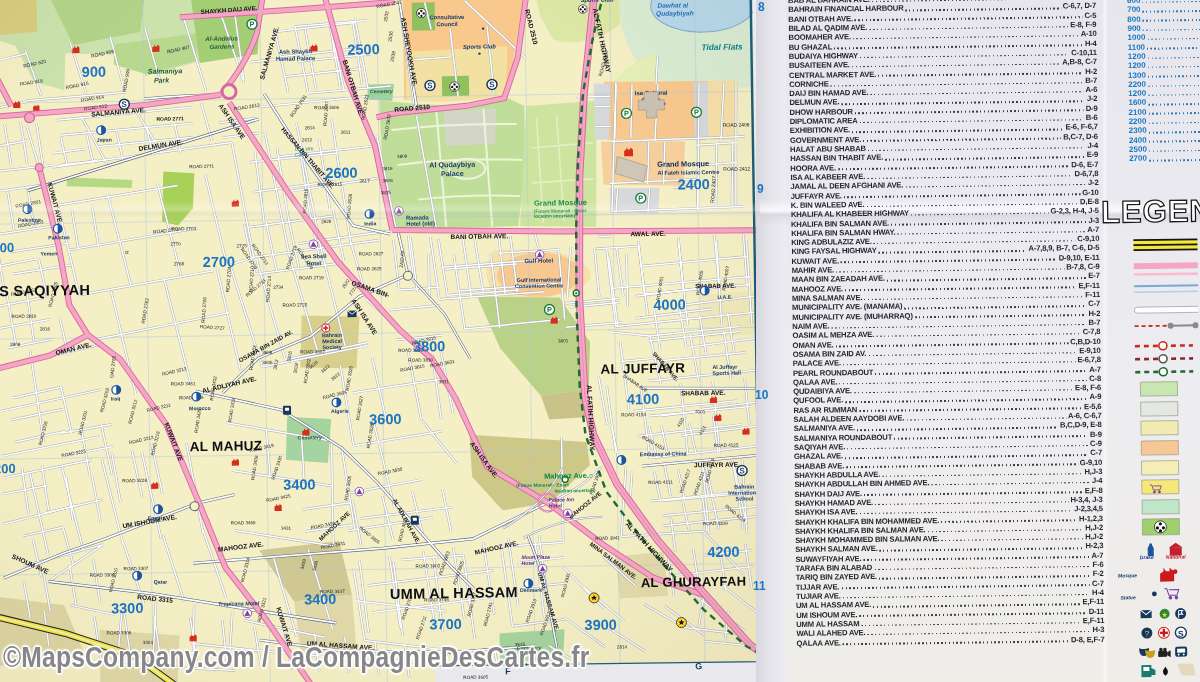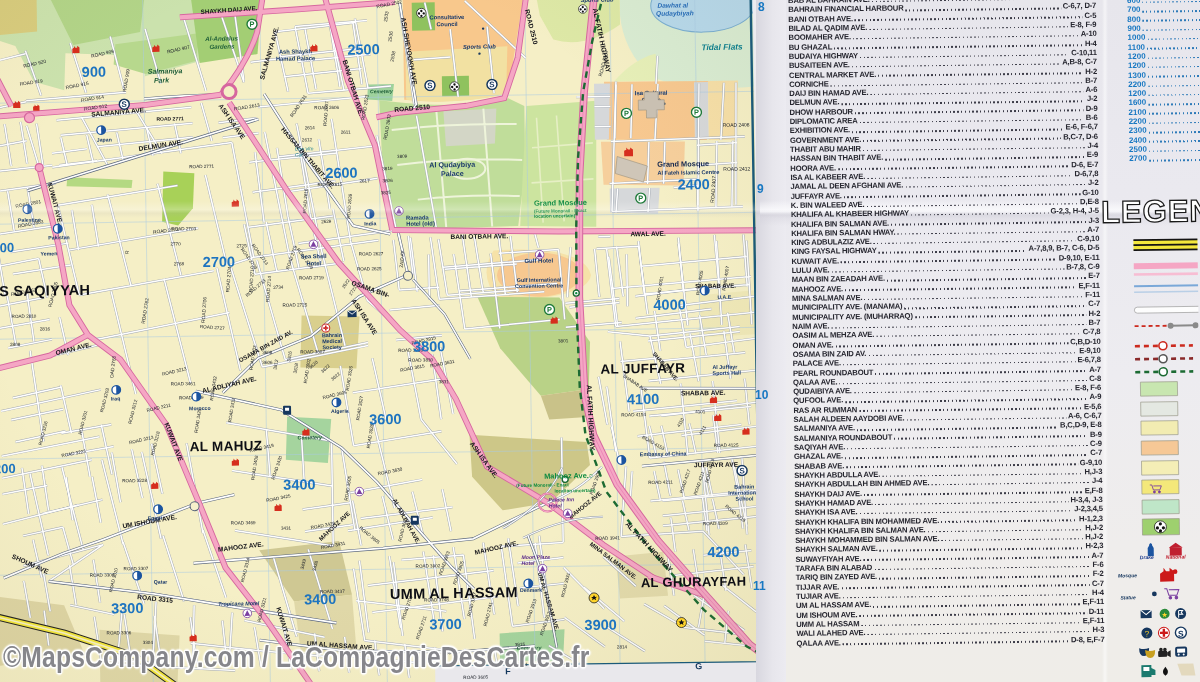--- a/index.html
+++ b/index.html
@@ -682,21 +682,21 @@
         <span>EXHIBITION AVE.</span>
         <span class="d"></span>
         <span>E-6, F-6,7</span>
       </div>
 <div class="li">
         <span>GOVERNMENT AVE.</span>
         <span class="d"></span>
         <span>B,C-7, D-6</span>
       </div>
 <div class="li">
-        <span>THABIT ABU  MAHIR</span>
+        <span>HALAT ABU  SHABAB</span>
         <span class="d"></span>
         <span>J-4</span>
       </div>
 <div class="li">
         <span>HASSAN BIN THABIT AVE.</span>
         <span class="d"></span>
         <span>E-9</span>
       </div>
 <div class="li">
         <span>HOORA AVE.</span>
@@ -747,21 +747,21 @@
         <span>KING FAYSAL HIGHWAY</span>
         <span class="d"></span>
         <span>A-7,8,9, B-7, C-6, D-5</span>
       </div>
 <div class="li">
         <span>KUWAIT AVE.</span>
         <span class="d"></span>
         <span>D-9,10, E-11</span>
       </div>
 <div class="li">
-        <span>LULU AVE.</span>
+        <span>MAHIR AVE.</span>
         <span class="d"></span>
         <span>B-7,8, C-9</span>
       </div>
 <div class="li">
         <span>MAAN BIN ZAEADAH AVE.</span>
         <span class="d"></span>
         <span>E-7</span>
       </div>
 <div class="li">
         <span>MAHOOZ AVE.</span>

